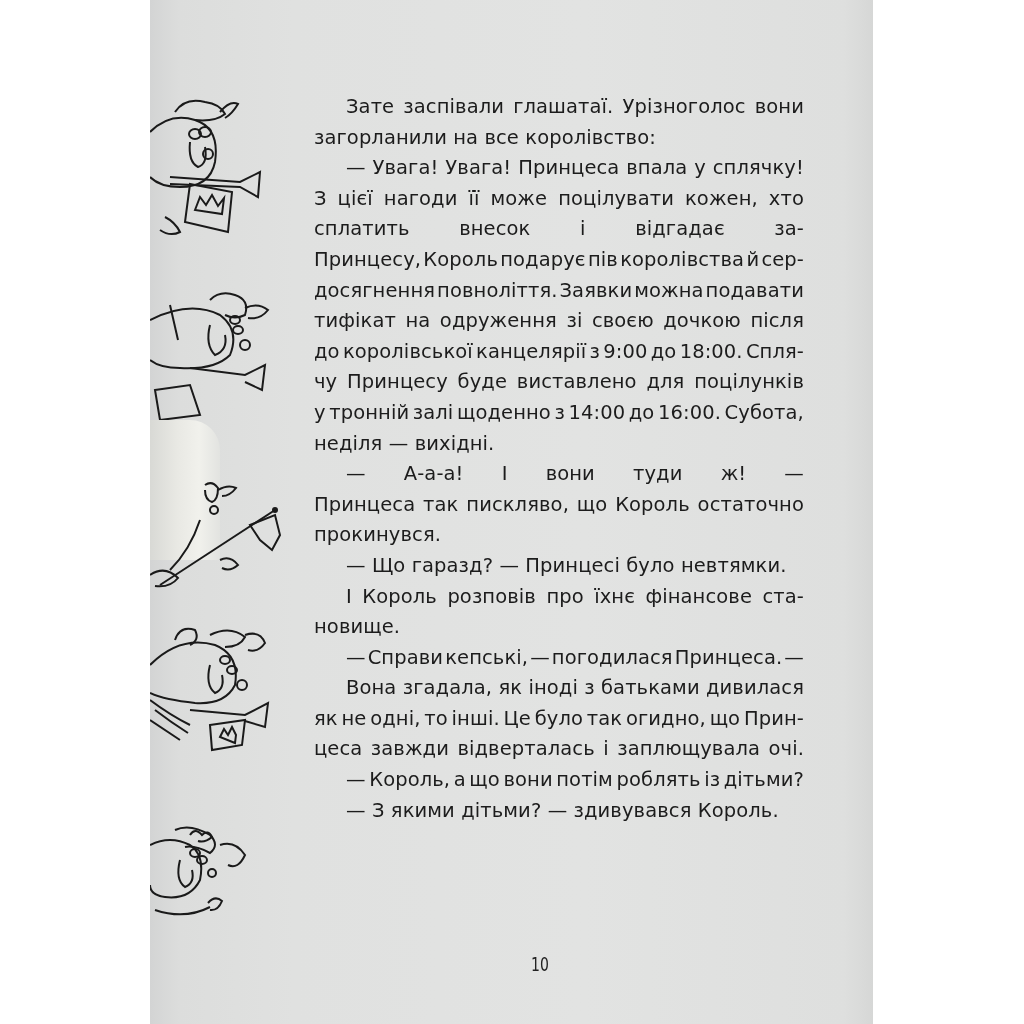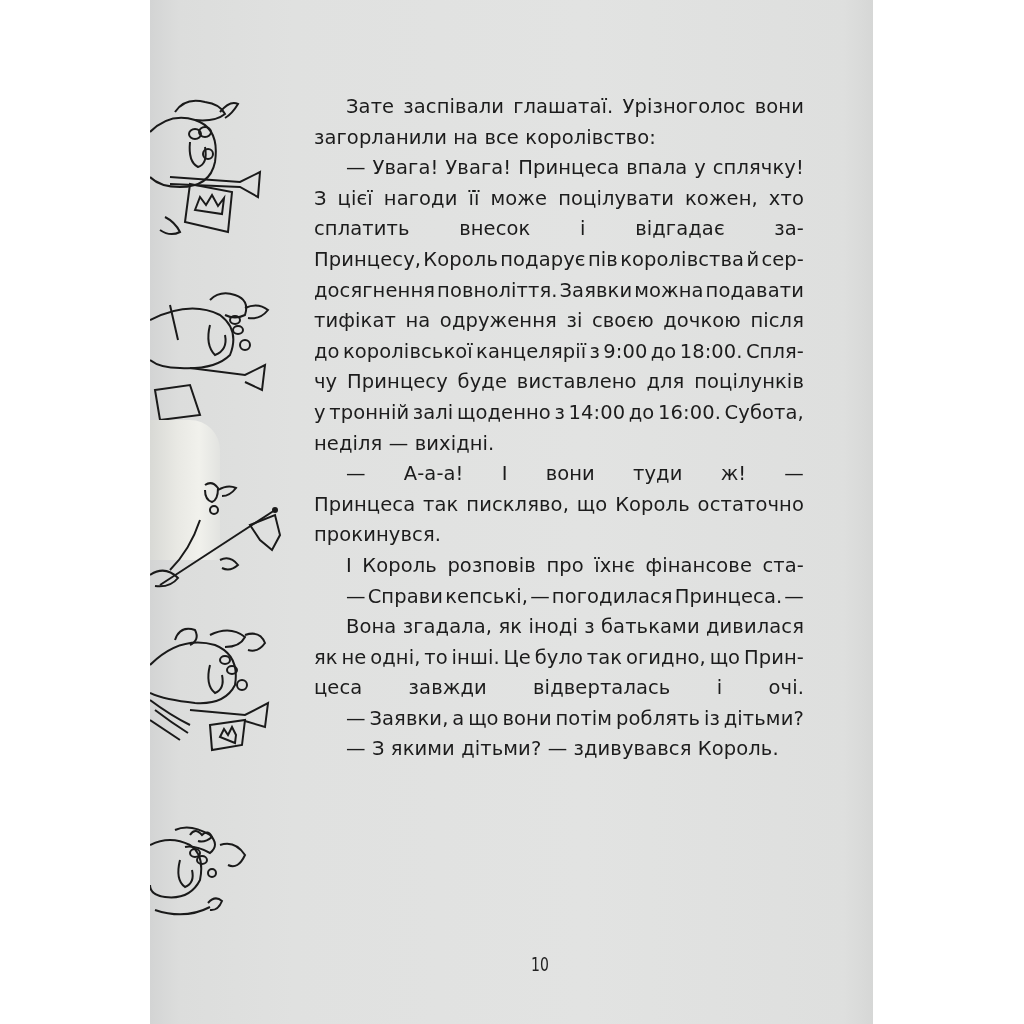--- a/index.html
+++ b/index.html
@@ -219,29 +219,31 @@
       </div>
       <div class="line justify">
         <span class="w">Принцеса</span>
         <span class="w">так</span>
         <span class="w">пискляво,</span>
         <span class="w">що</span>
         <span class="w">Король</span>
         <span class="w">остаточно</span>
       </div>
       <div class="line">прокинувся.</div>
+      <div class="line indent">— Що гаразд? — Принцесі було невтямки.</div>
       <div class="line indent justify">
         <span class="w">І</span>
         <span class="w">Король</span>
         <span class="w">розповів</span>
         <span class="w">про</span>
         <span class="w">їхнє</span>
         <span class="w">фінансове</span>
         <span class="w">ста-</span>
       </div>
+      <div class="line">новище.</div>
       <div class="line indent justify">
         <span class="w">—</span>
         <span class="w">Справи</span>
         <span class="w">кепські,</span>
         <span class="w">—</span>
         <span class="w">погодилася</span>
         <span class="w">Принцеса.</span>
         <span class="w">—</span>
       </div>
       <div class="line indent justify">
@@ -264,25 +266,26 @@
         <span class="w">так</span>
         <span class="w">огидно,</span>
         <span class="w">що</span>
         <span class="w">Прин-</span>
       </div>
       <div class="line justify">
         <span class="w">цеса</span>
         <span class="w">завжди</span>
         <span class="w">відверталась</span>
         <span class="w">і</span>
+        <span class="w">заплющувала</span>
         <span class="w">очі.</span>
       </div>
       <div class="line indent justify">
         <span class="w">—</span>
-        <span class="w">Заявки,</span>
+        <span class="w">Король,</span>
         <span class="w">а</span>
         <span class="w">що</span>
         <span class="w">вони</span>
         <span class="w">потім</span>
         <span class="w">роблять</span>
         <span class="w">із</span>
         <span class="w">дітьми?</span>
       </div>
       <div class="line indent">— З якими дітьми? — здивувався Король.</div>
     </div>

